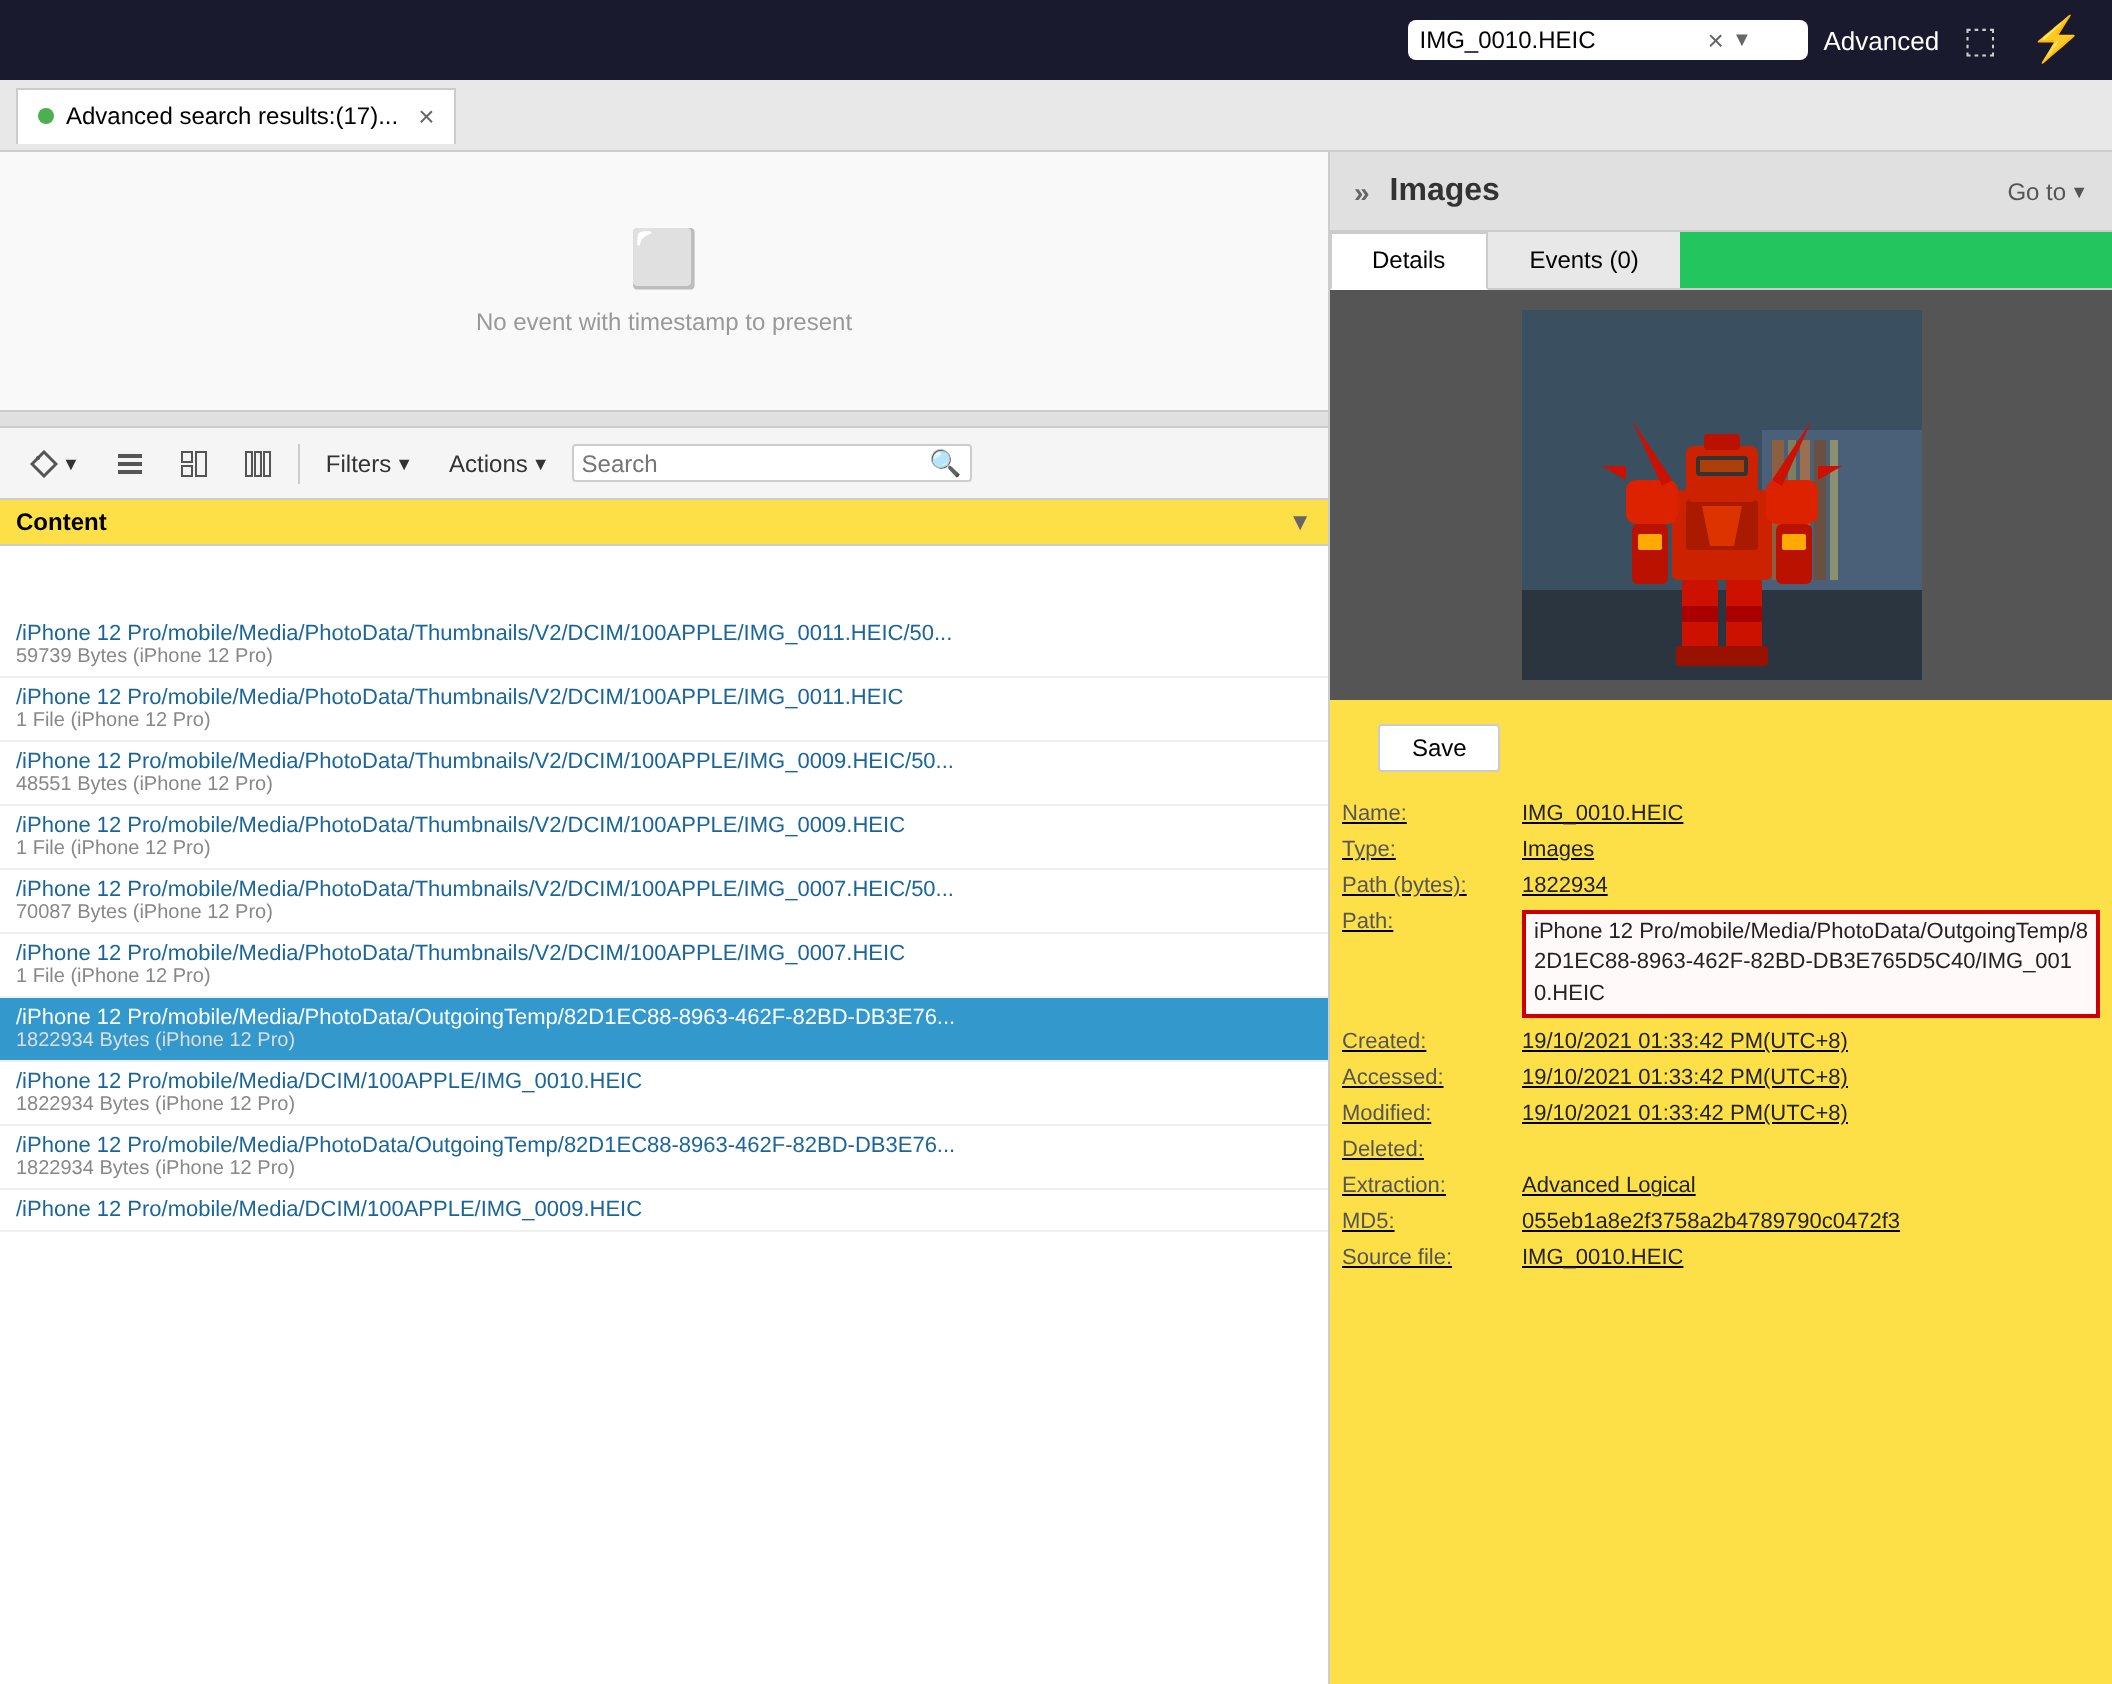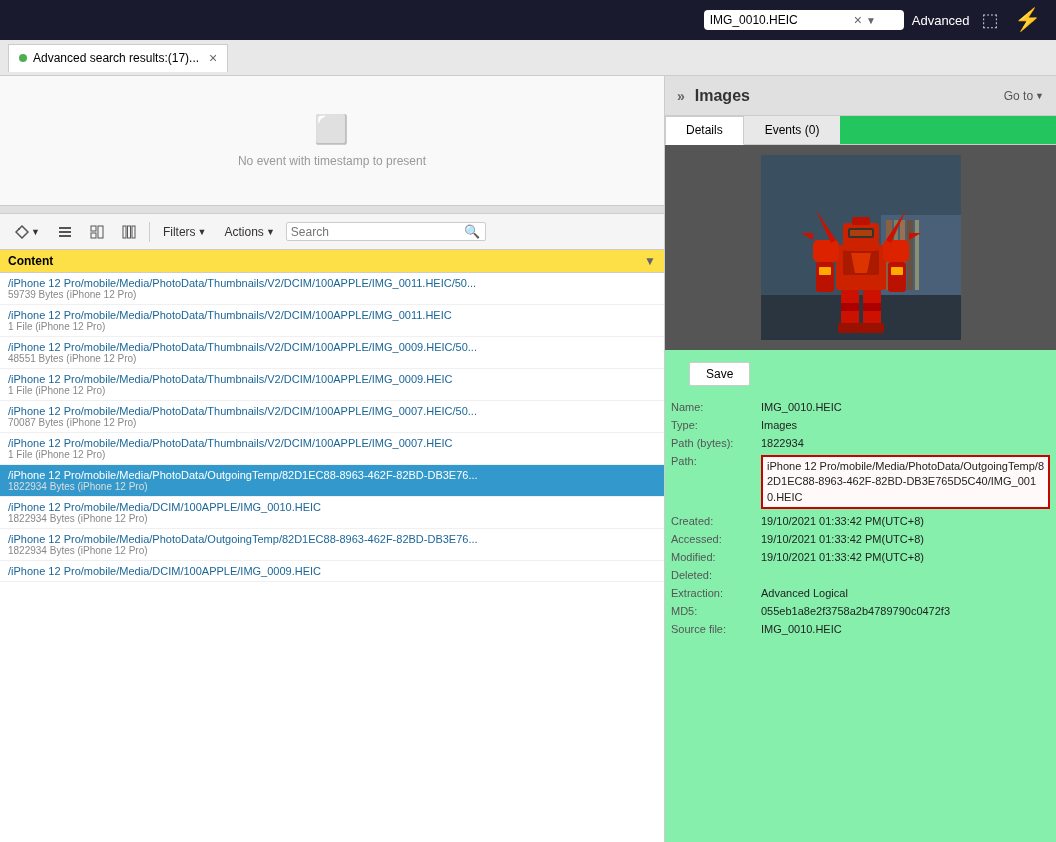--- a/index.html
+++ b/index.html
@@ -178,20 +178,21 @@
       background: #fde047;
       border-bottom: 1px solid #ccc;
       font-weight: bold;
       font-size: 12px;
       justify-content: space-between;
     }
     .content-list {
       flex: 1;
       overflow-y: auto;
       background: #fff;
+      margin-top: 34px;
     }
     .list-item {
       padding: 4px 8px;
       border-bottom: 1px solid #f0f0f0;
       cursor: pointer;
       font-size: 11px;
     }
     .list-item.selected {
       background: #3399cc;
       color: #fff;
@@ -316,21 +317,22 @@
       border: 2px solid #cc0000;
       padding: 2px 4px;
       background: #fff9f9;
       display: inline-block;
       line-height: 1.4;
     }
 
     .right-content {
       flex: 1;
       overflow-y: auto;
-      background: #86efac;
+      background: #fde047;
+      text-decoration: underline;
     }
 
     .chevron-double {
       font-size: 14px;
       color: #666;
       margin-right: 4px;
     }
 
     
     ::-webkit-scrollbar { width: 8px; height: 8px; }

